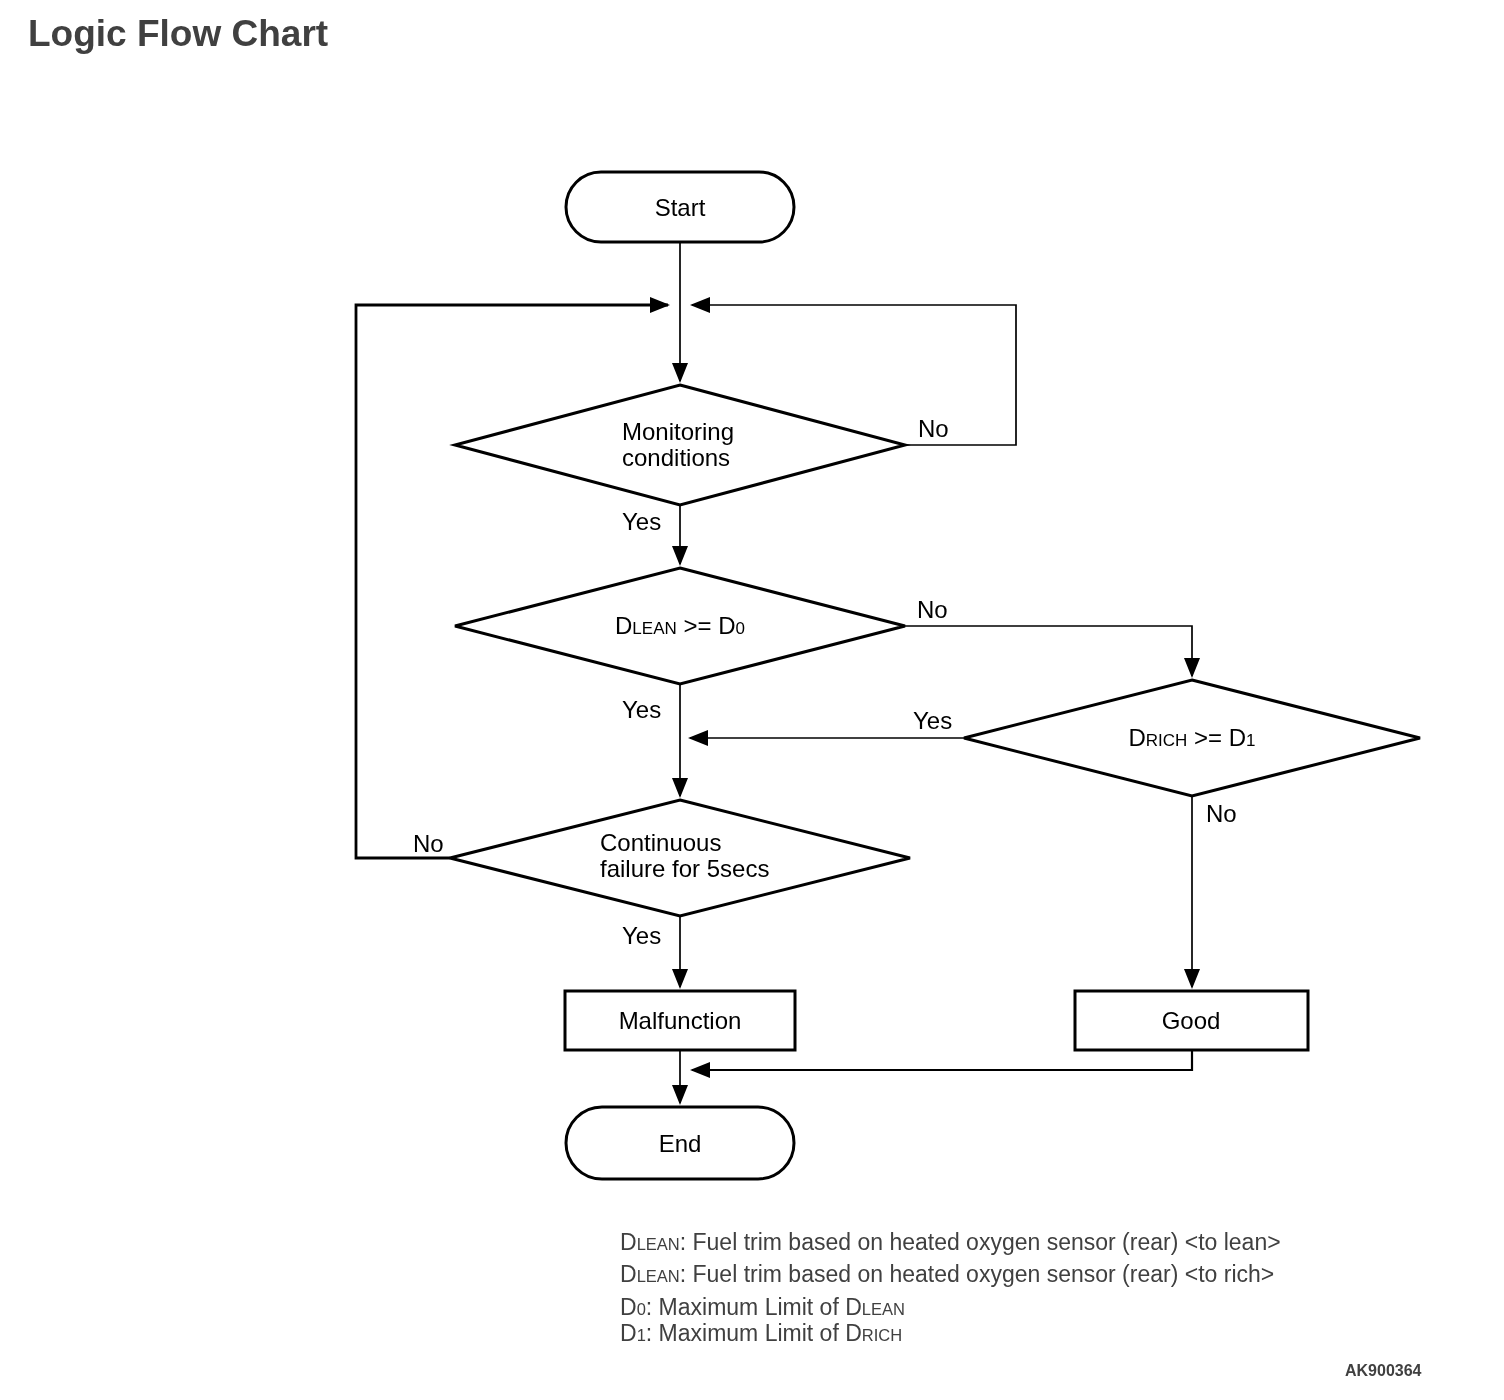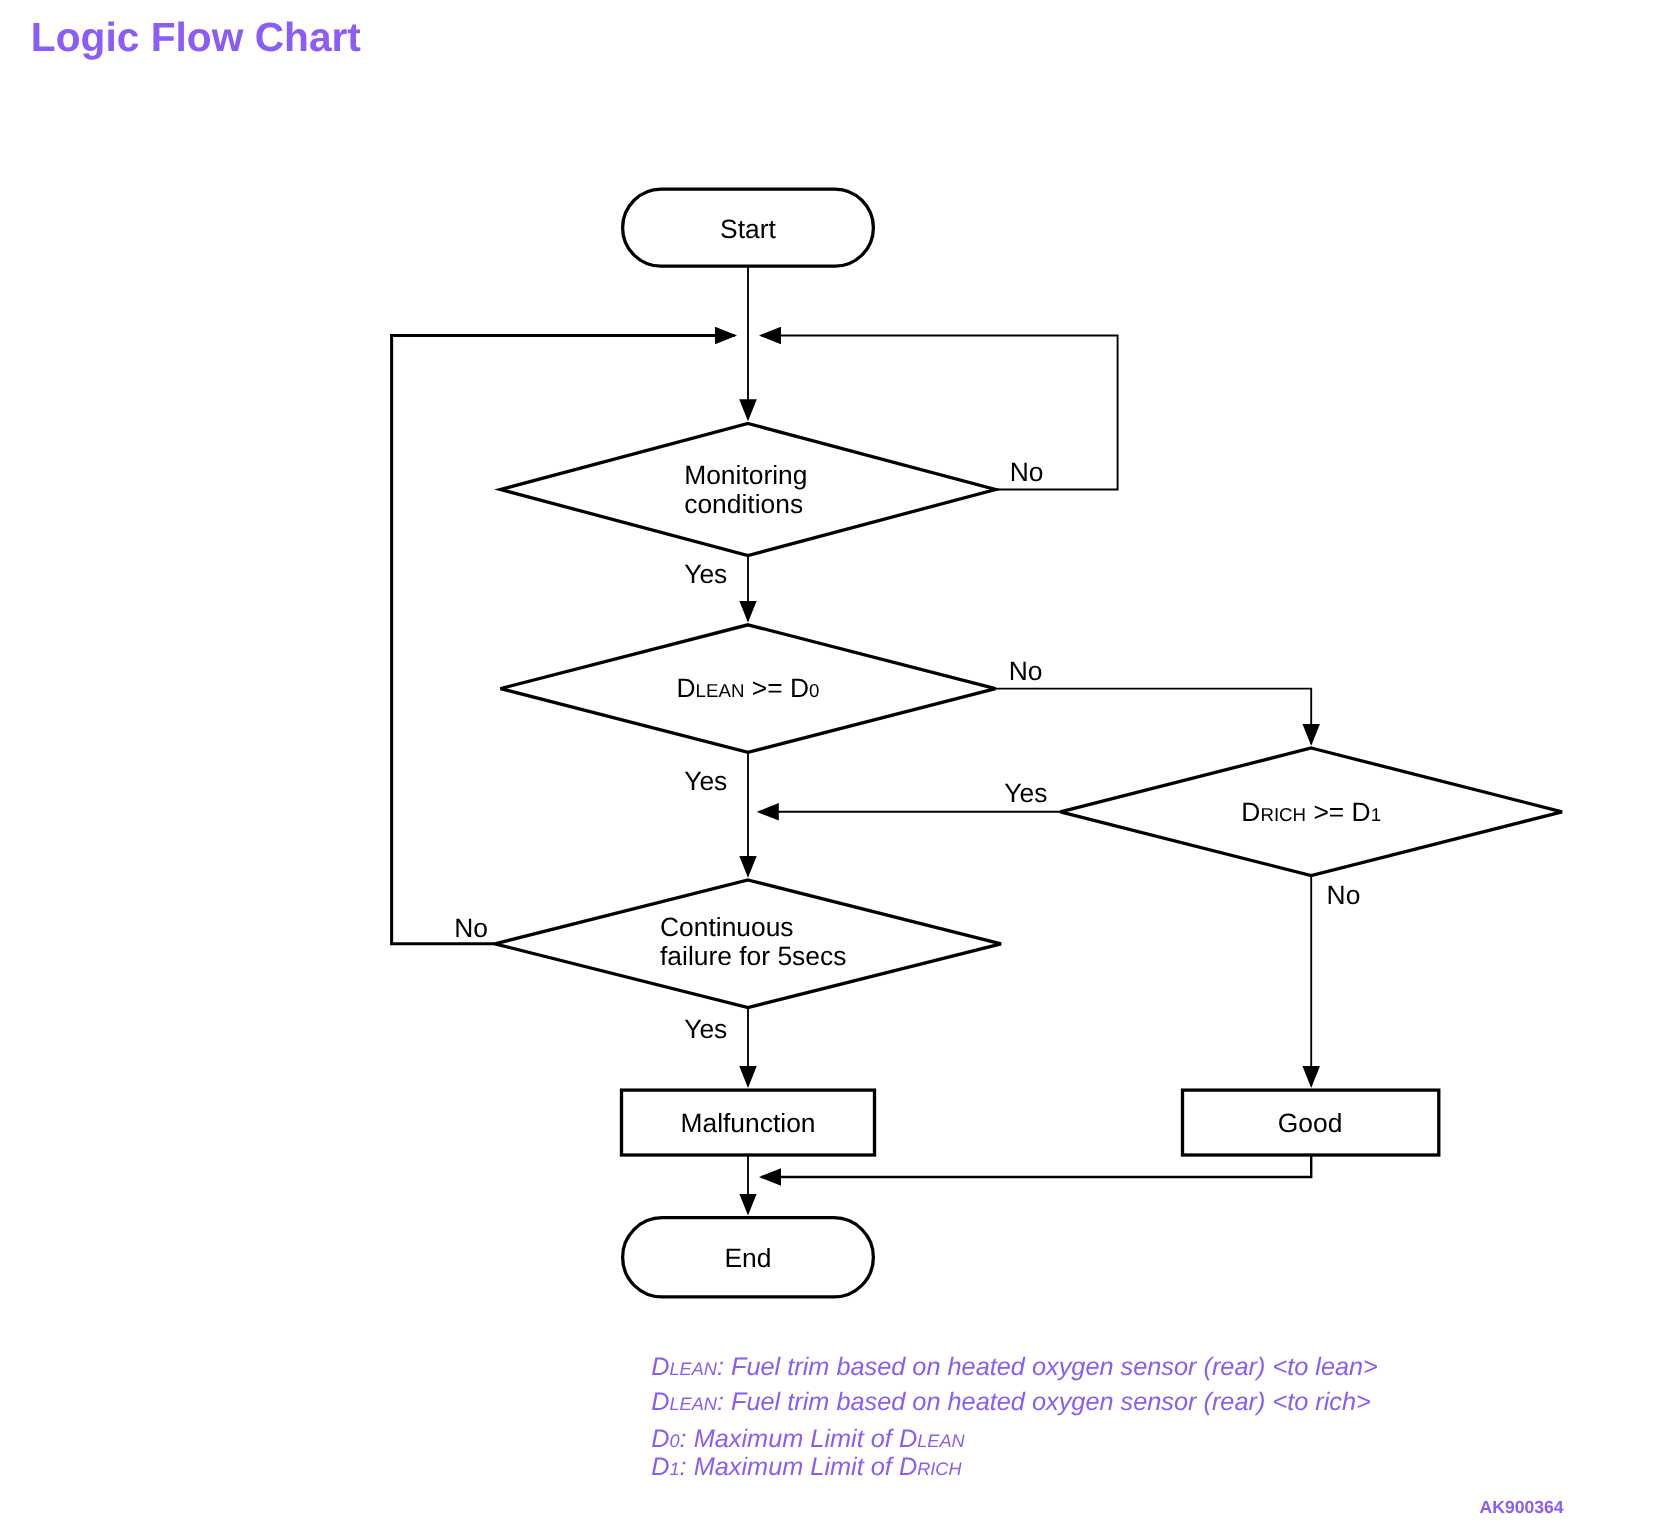--- a/index.html
+++ b/index.html
@@ -1,27 +1,27 @@
 <!DOCTYPE html>
 <html><head>
 <meta charset="utf-8">
 <style>
   html,body{margin:0;padding:0;background:#ffffff;}
   #page{position:relative;width:1504px;height:1400px;background:#ffffff;overflow:hidden;
-        font-family:"Liberation Sans", sans-serif;color:#8b5cf6;text-align:center;}
+        font-family:"Liberation Sans", sans-serif;color:#404040;text-align:center;}
   #chart-title{position:absolute;left:28px;top:14px;margin:0;
         font-size:37px;font-weight:bold;letter-spacing:0px;line-height:1.1;}
   svg{position:absolute;left:0;top:0;}
   svg text{font-family:"Liberation Sans", sans-serif;font-size:24px;fill:#000000;}
   svg .sub{font-size:17px;}
   .shape{fill:#ffffff;stroke:#000000;stroke-width:3;}
   .edge{fill:none;stroke:#000000;stroke-width:1.7;}
   .edge.thick{stroke-width:2.8;}
   .edge.mid{stroke-width:2.2;}
-  .legend-line{position:absolute;left:592px;font-size:23px;white-space:nowrap;line-height:27px;font-style:italic;}
+  .legend-line{position:absolute;left:620px;font-size:23px;white-space:nowrap;line-height:27px;}
   .legend-line .sub{font-size:16.5px;}
   #figure-code{position:absolute;left:1345px;top:1362px;font-size:16px;font-weight:bold;}
 </style>
 </head>
 <body>
 
 <div id="page">
 
   <h1 id="chart-title">Logic Flow Chart</h1>
 

